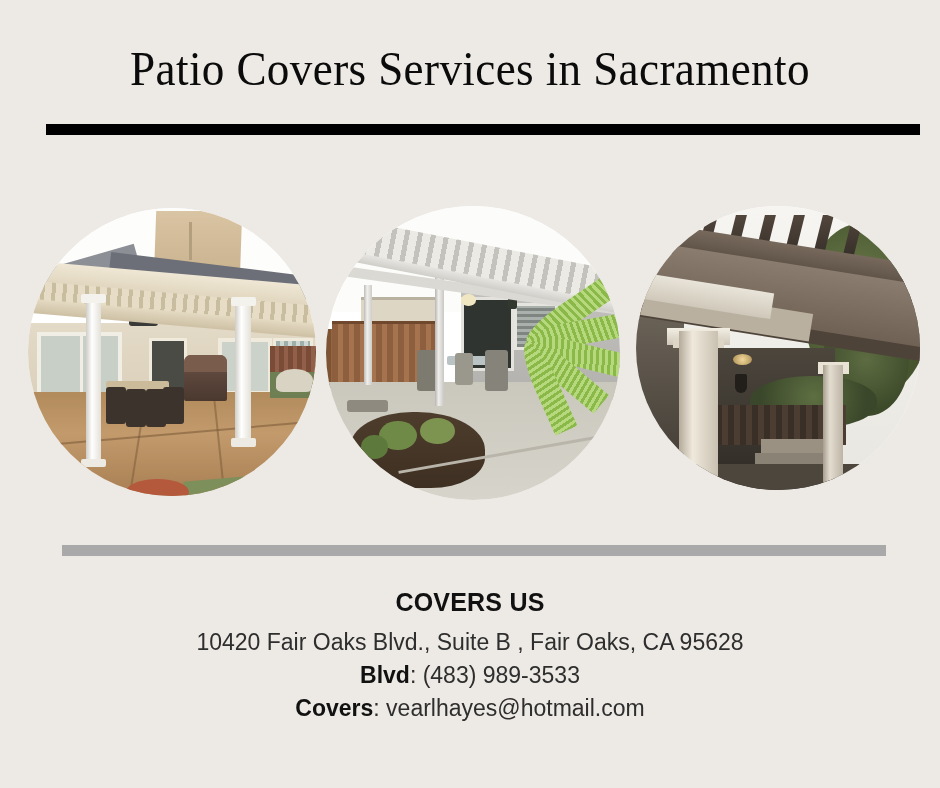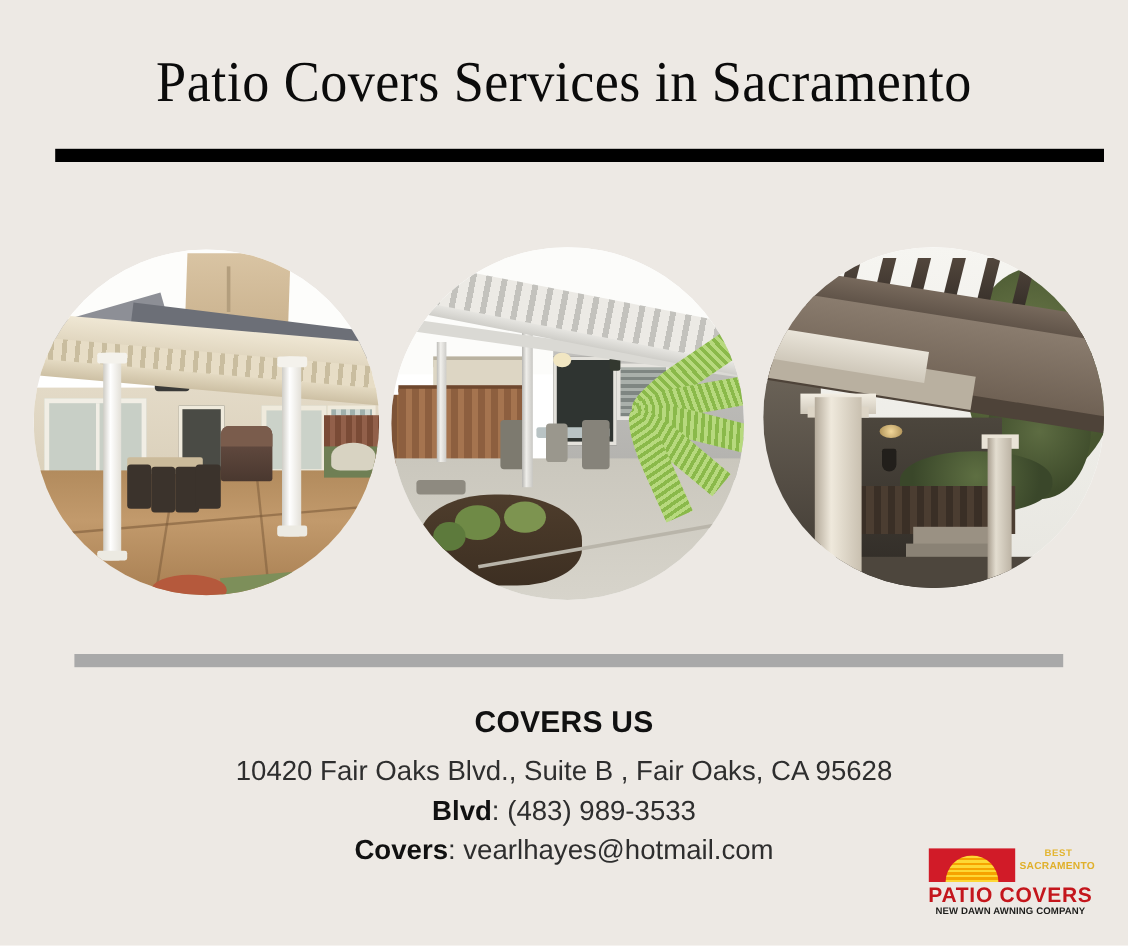--- a/index.html
+++ b/index.html
@@ -512,23 +512,14 @@
     <div class="contact-heading">COVERS US</div>
     <div class="contact-line">10420 Fair Oaks Blvd., Suite B , Fair Oaks, CA 95628</div>
     <div class="contact-line">
       <span class="lbl">Blvd</span><span>: </span><span>(483) 989-3533</span>
     </div>
     <div class="contact-line">
       <span class="lbl">Covers</span><span>: </span><span>vearlhayes@hotmail.com</span>
     </div>
   </div>
 
-  <div class="logo">
-    <div class="logo-sunbox">
-      <div class="logo-sun"></div>
-    </div>
-    <div class="logo-best">BEST</div>
-    <div class="logo-sac">SACRAMENTO</div>
-    <div class="logo-main">PATIO COVERS</div>
-    <div class="logo-sub">NEW DAWN AWNING COMPANY</div>
-  </div>
 
 </div>
 
 </body></html>

